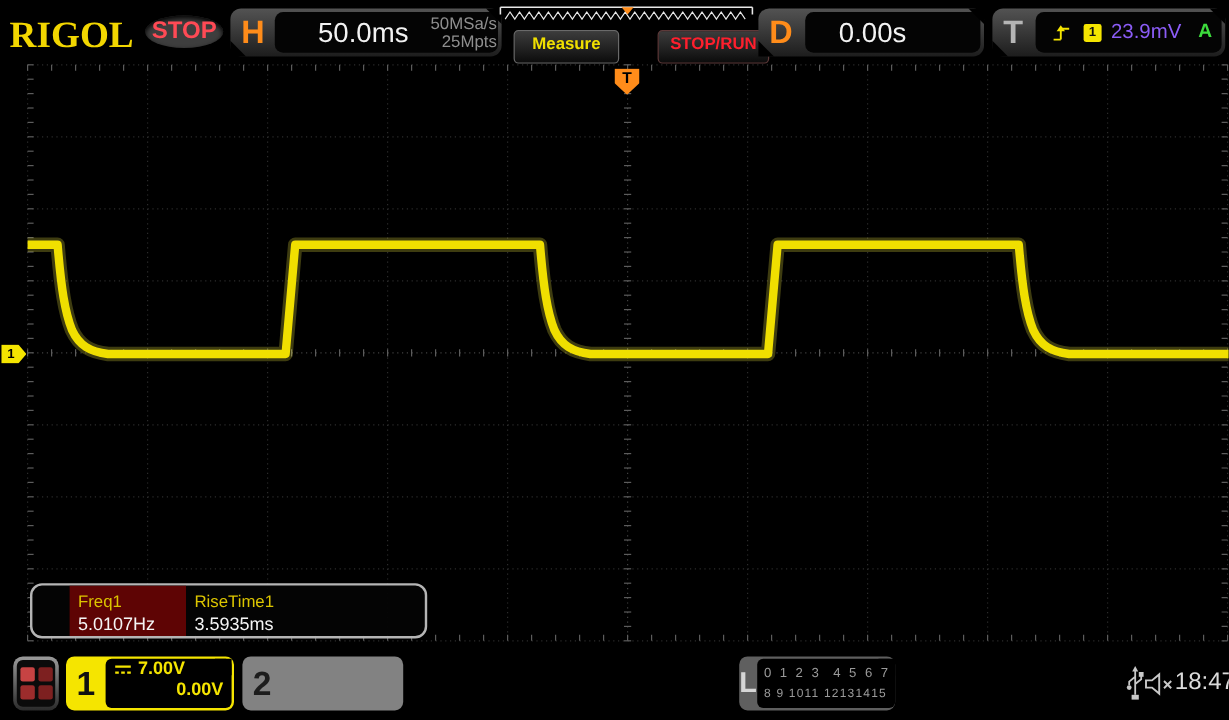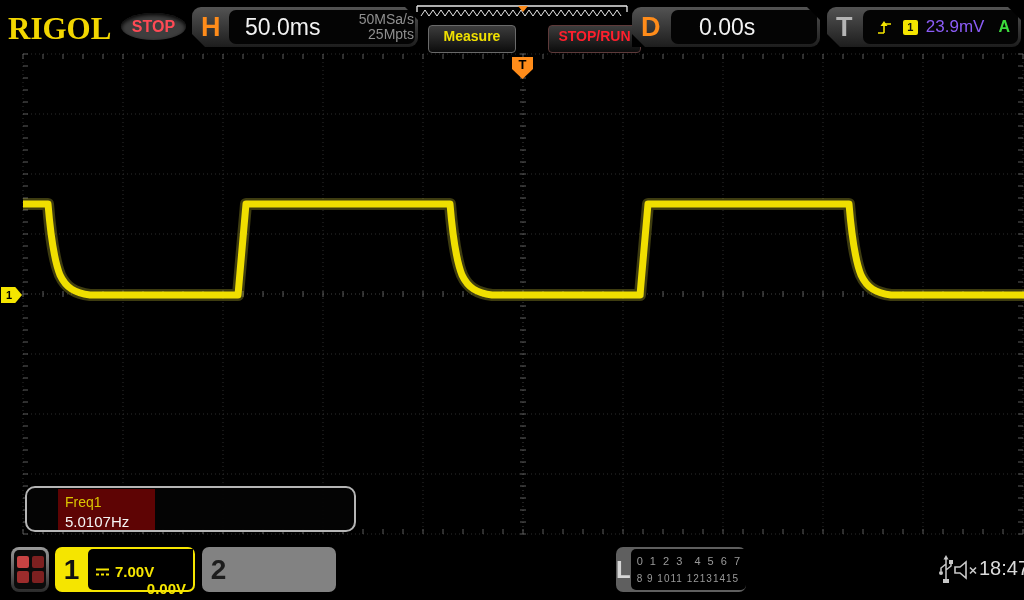--- a/index.html
+++ b/index.html
@@ -5,33 +5,33 @@
   * { margin:0; padding:0; box-sizing:border-box; }
   html,body { width:1024px; height:600px; background:#000; }
   body { font-family:"Liberation Sans", sans-serif; position:relative; overflow:hidden; }
   .abs { position:absolute; }
 
   
   #logo { left:8px; top:11px; font-family:"Liberation Serif", serif; font-weight:bold;
           font-size:31px; color:#f2d600; letter-spacing:0px; }
   #stop-badge { left:121px; top:13px; width:65px; height:27px; background:#3e3e3e;
           border-radius:50%; text-align:center; line-height:27px;
-          color:#ff4a55; font-weight:bold; font-size:16px; box-shadow:inset 0 2px 4px #000; }
+          color:#ff4a55; font-weight:bold; font-size:20px; box-shadow:inset 0 2px 4px #000; }
   .panel { background:linear-gradient(#535353,#1d1d1d); border-radius:9px; top:7px; height:40px; }
   .panel-inner { position:absolute; top:3px; bottom:3px; right:3px; background:#040404;
           border-radius:7px; display:flex; align-items:center; }
   .panel-letter { position:absolute; left:9px; top:0; line-height:40px; font-weight:bold;
           font-size:27px; color:#ff8c1a; }
   .chamfer-tr { position:absolute; top:0; right:0; width:0; height:0;
           border-top:13px solid #000; border-left:13px solid transparent; }
   .chamfer-bl { position:absolute; bottom:0; left:0; width:0; height:0;
           border-bottom:13px solid #000; border-right:13px solid transparent; }
   #h-panel { left:192px; width:226px; }
   #h-panel .panel-inner { left:37px; }
-  #timebase { font-size:23px; color:#f2f2f2; margin-left:16px; }
+  #timebase { font-size:23px; color:#f2f2f2; margin-left:36px; }
   #h-right { margin-left:auto; text-align:right; padding-right:1px; color:#8f8f8f;
           font-size:14px; line-height:15px; }
   .top-btn { top:25px; height:28px; border:1px solid #6a6a6a; border-radius:4px;
           background:linear-gradient(#3c3c3c,#0c0c0c); text-align:center; line-height:20px;
           font-weight:bold; font-size:14px; cursor:pointer; }
   #measure-btn { left:428px; width:88px; color:#f0e000; }
   #stoprun-btn { left:548px; width:93px; color:#ff1f2d; border-color:#5e3a3a; }
   #d-panel { left:632px; width:188px; }
   #d-panel .panel-inner { left:39px; }
   #delay-value { font-size:23px; color:#f2f2f2; margin-left:28px; }
@@ -48,41 +48,41 @@
   #scope-svg { left:0; top:0; }
   #trig-marker { left:512px; top:57px; width:21px; height:22px; background:#ff8c1a;
           clip-path:polygon(0 0,100% 0,100% 55%,50% 100%,0 55%);
           color:#000; font-weight:bold; font-size:13px; text-align:center; line-height:16px; }
   #ch1-marker { left:1px; top:287px; width:21px; height:16px; background:#f5e500;
           clip-path:polygon(0 0,68% 0,100% 50%,68% 100%,0 100%);
           color:#000; font-weight:bold; font-size:11px; line-height:16px; padding-left:5px; }
 
   
   #meas-box { left:25px; top:486px; width:331px; height:46px; border:2px solid #b5b5b5;
-          border-radius:10px; background:rgba(4,4,4,.95); display:flex; overflow:hidden;align-items:center; }
+          border-radius:10px; background:rgba(4,4,4,.95); display:flex; overflow:hidden; }
   #meas-box .spacer { width:31px; }
   .m-col { width:97px; padding:5px 0 0 7px; }
   .m-col.hl { background:#5e0404; }
   .m-label { font-size:14px; color:#dcc500; }
   .m-value { font-size:15px; color:#f5f5f5; margin-top:3px; }
 
   
   #menu-btn { left:11px; top:547px; width:38px; height:45px; border-radius:8px;
           background:linear-gradient(#9a9a9a,#2b2b2b); padding:3px; }
   #menu-btn .inner { width:100%; height:100%; background:#0b0b0b; border-radius:5px;
           display:grid; grid-template-columns:12px 12px; grid-template-rows:12px 12px;
           gap:3px; justify-content:center; align-content:center; }
   #menu-btn .sq { border-radius:2px; }
   .ch-block { top:547px; height:45px; border-radius:7px; display:flex; overflow:visible; }
   #ch1-block { left:55px; width:140px; background:#f5e500; }
   #ch2-block { left:202px; width:134px; background:#828282; }
   .ch-tab { width:33px; display:flex; align-items:center; justify-content:center;
           font-size:28px; font-weight:bold; color:#111; }
   .ch-body { flex:1; background:#000; margin:2px 2px 2px 0; border-radius:5px;
-          padding:14px 7px 2px 7px; font-weight:bold; font-size:15px; position:relative; }
+          padding:0 7px 2px 7px; font-weight:bold; font-size:15px; position:relative; }
   #ch1-block .ch-body { color:#f5e500; }
   #ch2-block .ch-body { color:#b4b4b4; }
   #ch2-block .ch-tab { color:#1d1d1d; }
   .ch-row1 { display:flex; align-items:center; gap:5px; }
   .ch-row2 { text-align:right; }
   .blk-chamfer { position:absolute; top:0; right:0; width:0; height:0;
           border-top:14px solid #000; border-left:14px solid transparent; }
   #logic-block { left:616px; top:547px; width:130px; height:45px; background:#5f5f5f;
           border-radius:7px; display:flex; }
   #logic-block .ch-tab { width:28px; font-size:24px; color:#d6d6d6; }
@@ -451,20 +451,24 @@
 
 <div class="abs" id="trig-marker">T</div>
 <div class="abs" id="ch1-marker">1</div>
 
 <div class="abs" id="meas-box">
   <div class="spacer"></div>
   <div class="m-col hl">
     <div class="m-label">Freq1</div>
     <div class="m-value">5.0107Hz</div>
   </div>
+  <div class="m-col">
+    <div class="m-label">RiseTime1</div>
+    <div class="m-value">3.5935ms</div>
+  </div>
 </div>
 
 <div class="abs" id="menu-btn">
   <div class="inner">
     <div class="sq" style="background:#c74343"></div>
     <div class="sq" style="background:#7d2020"></div>
     <div class="sq" style="background:#9c2c2c"></div>
     <div class="sq" style="background:#7d2020"></div>
   </div>
 </div>

